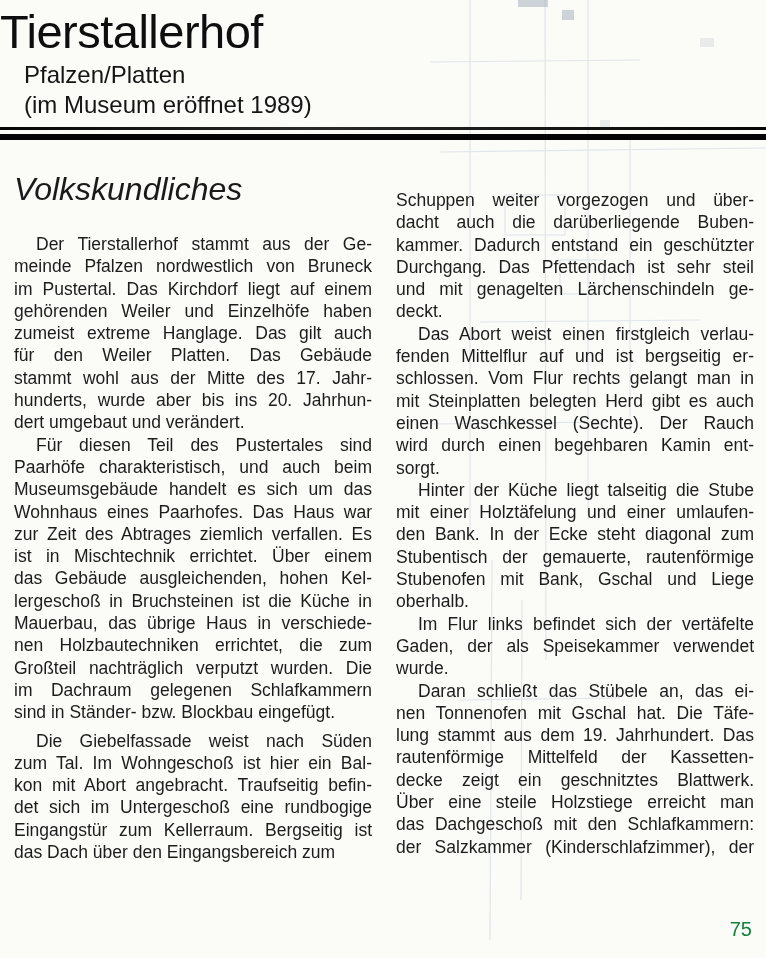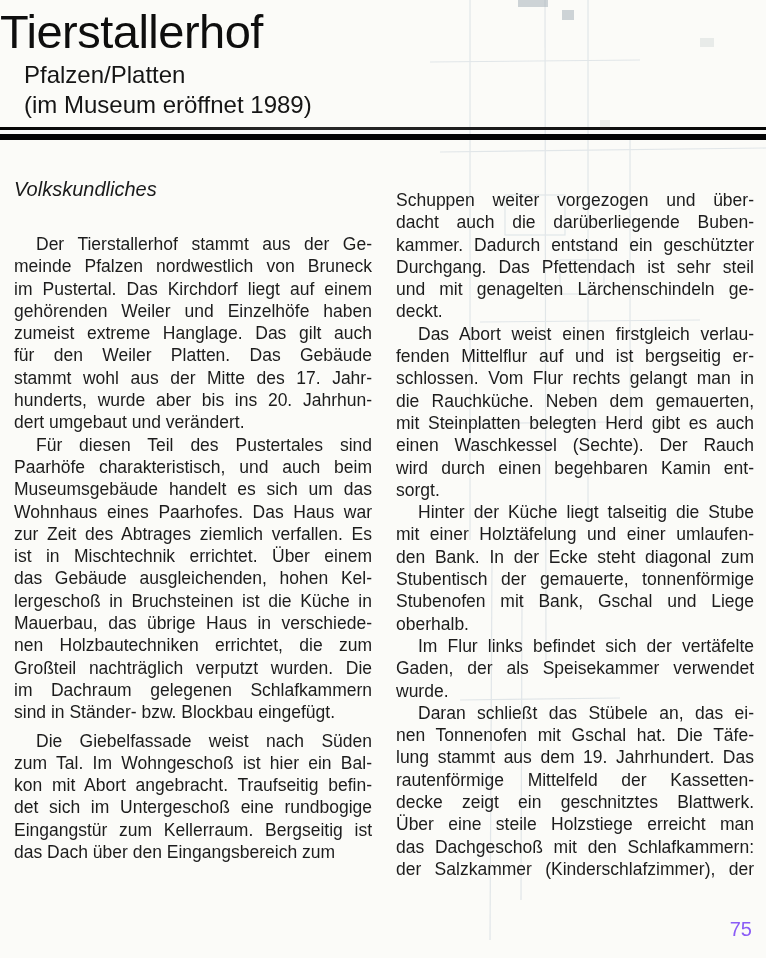--- a/index.html
+++ b/index.html
@@ -64,21 +64,21 @@
   .column {
     position: absolute;
     width: 358px;
     font-size: 17.5px;
     line-height: 22.3px;
   }
   .column-left  { left: 14px;  top: 176px; }
   .column-right { left: 396px; top: 189px; }
   .section-heading {
     font-style: italic;
-    font-size: 20px;
+    font-size: 32px;
     line-height: 26px;
     color: #1a1a1a;
     margin: 0 0 31px 0;
     font-weight: 400;
   }
   .para { margin: 0; }
   .para.space-before { margin-top: 6px; }
   .para.indent .line:first-child { text-indent: 22px; }
   .line {
     text-align: left;
@@ -86,21 +86,21 @@
   }
   .line.j {
     text-align: justify;
     text-align-last: justify;
   }
   .page-number {
     position: absolute;
     right: 14px;
     top: 918px;
     font-size: 20px;
-    color: #8b5cf6;
+    color: #15803d;
   }
 </style>
 </head>
 <body>
 
 <svg class="plan-watermark" width="766" height="958" viewBox="0 0 766 958" xmlns="http://www.w3.org/2000/svg">
   <g stroke="#ccd5dc" stroke-width="1.2" fill="none" opacity="0.55">
     <line x1="470" y1="0" x2="470" y2="540"></line>
     <line x1="545" y1="0" x2="546" y2="660"></line>
     <line x1="588" y1="0" x2="588" y2="520"></line>
@@ -181,31 +181,30 @@
         <div class="line j">dacht auch die darüberliegende Buben-</div>
         <div class="line j">kammer. Dadurch entstand ein geschützter</div>
         <div class="line j">Durchgang. Das Pfettendach ist sehr steil</div>
         <div class="line j">und mit genagelten Lärchenschindeln ge-</div>
         <div class="line">deckt.</div>
       </div>
       <div class="para indent">
         <div class="line j">Das Abort weist einen firstgleich verlau-</div>
         <div class="line j">fenden Mittelflur auf und ist bergseitig er-</div>
         <div class="line j">schlossen. Vom Flur rechts gelangt man in</div>
-        <div class="line j">die Rauchküche. Neben dem gemauerten,</div>
         <div class="line j">mit Steinplatten belegten Herd gibt es auch</div>
         <div class="line j">einen Waschkessel (Sechte). Der Rauch</div>
         <div class="line j">wird durch einen begehbaren Kamin ent-</div>
         <div class="line">sorgt.</div>
       </div>
       <div class="para indent">
         <div class="line j">Hinter der Küche liegt talseitig die Stube</div>
         <div class="line j">mit einer Holztäfelung und einer umlaufen-</div>
         <div class="line j">den Bank. In der Ecke steht diagonal zum</div>
-        <div class="line j">Stubentisch der gemauerte, tonnenförmige</div>
+        <div class="line j">Stubentisch der gemauerte, rautenförmige</div>
         <div class="line j">Stubenofen mit Bank, Gschal und Liege</div>
         <div class="line">oberhalb.</div>
       </div>
       <div class="para indent">
         <div class="line j">Im Flur links befindet sich der vertäfelte</div>
         <div class="line j">Gaden, der als Speisekammer verwendet</div>
         <div class="line">wurde.</div>
       </div>
       <div class="para indent">
         <div class="line j">Daran schließt das Stübele an, das ei-</div>

